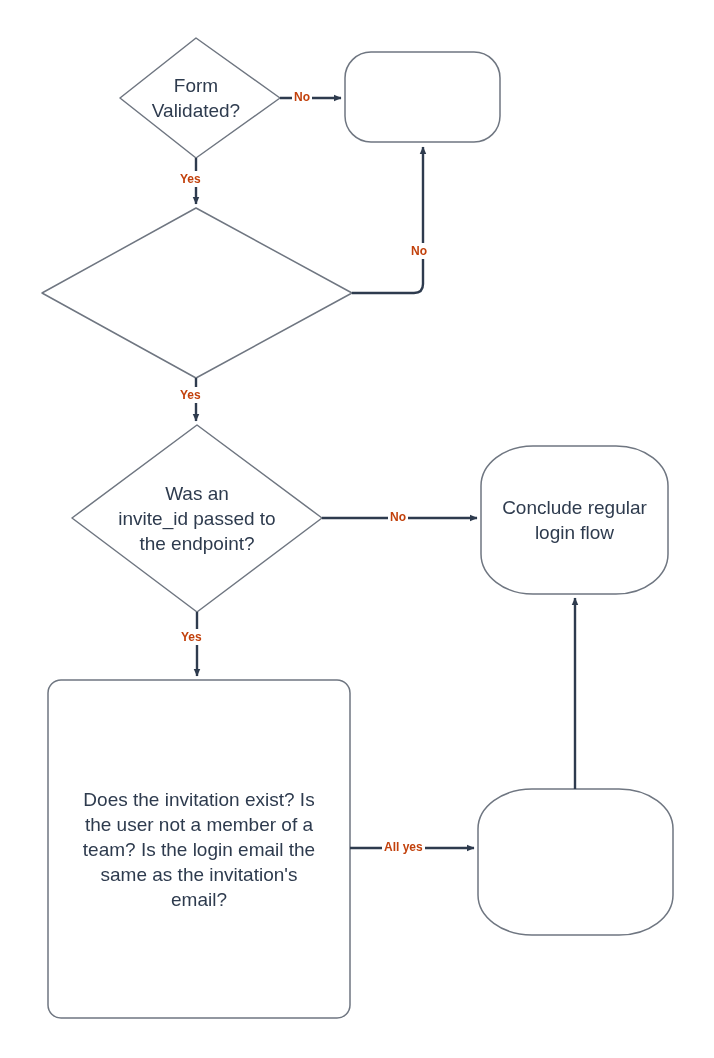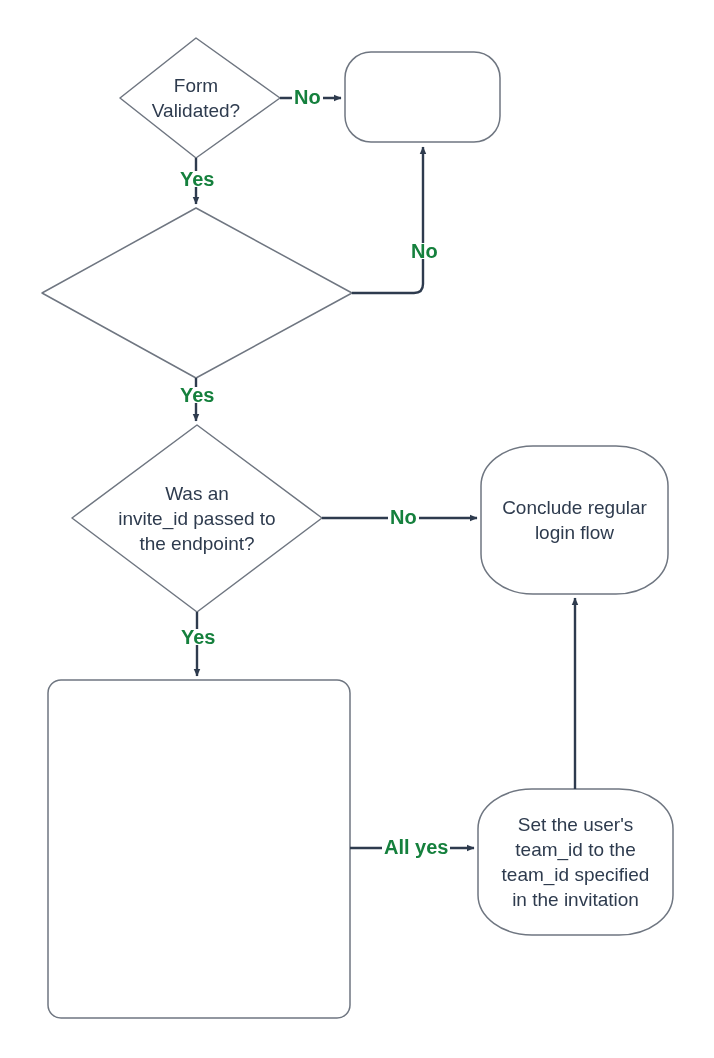--- a/index.html
+++ b/index.html
@@ -34,22 +34,22 @@
     text-align: center;
     color: #2e3b4e;
     font-size: 19px;
     line-height: 25px;
     font-family: "Liberation Sans", sans-serif;
     pointer-events: none;
     white-space: pre-line;
   }
   .edge-label {
     position: absolute;
-    color: #15803d;
-    font-size: 20px;
+    color: #c2410c;
+    font-size: 12px;
     font-weight: bold;
     font-family: "Liberation Sans", sans-serif;
     background: #ffffff;
     padding: 0 2px;
     line-height: 16px;
     white-space: nowrap;
   }
 </style>
 </head>
 <body>
@@ -116,25 +116,26 @@
 
 
 
   <div class="node-text" style="left:487px; top:448px; width:175px; height:144px;">Conclude regular
 login flow</div>
 
   <div class="node-text" style="left:72px; top:470px; width:250px; height:96px;">Was an
 invite_id passed to
 the endpoint?</div>
 
+  <div class="node-text" style="left:54px; top:778px; width:290px; height:142px;">Does the invitation exist? Is
+the user not a member of a
+team? Is the login email the
+same as the invitation's
+email?</div>
 
-  <div class="node-text" style="left:486px; top:791px; width:179px; height:142px;">Set the user's
-team_id to the
-team_id specified
-in the invitation</div>
 
   <div class="edge-label" style="left:292px; top:89px;">No</div>
 
   <div class="edge-label" style="left:178px; top:171px;">Yes</div>
 
   <div class="edge-label" style="left:409px; top:243px;">No</div>
 
   <div class="edge-label" style="left:178px; top:387px;">Yes</div>
 
   <div class="edge-label" style="left:388px; top:509px;">No</div>

